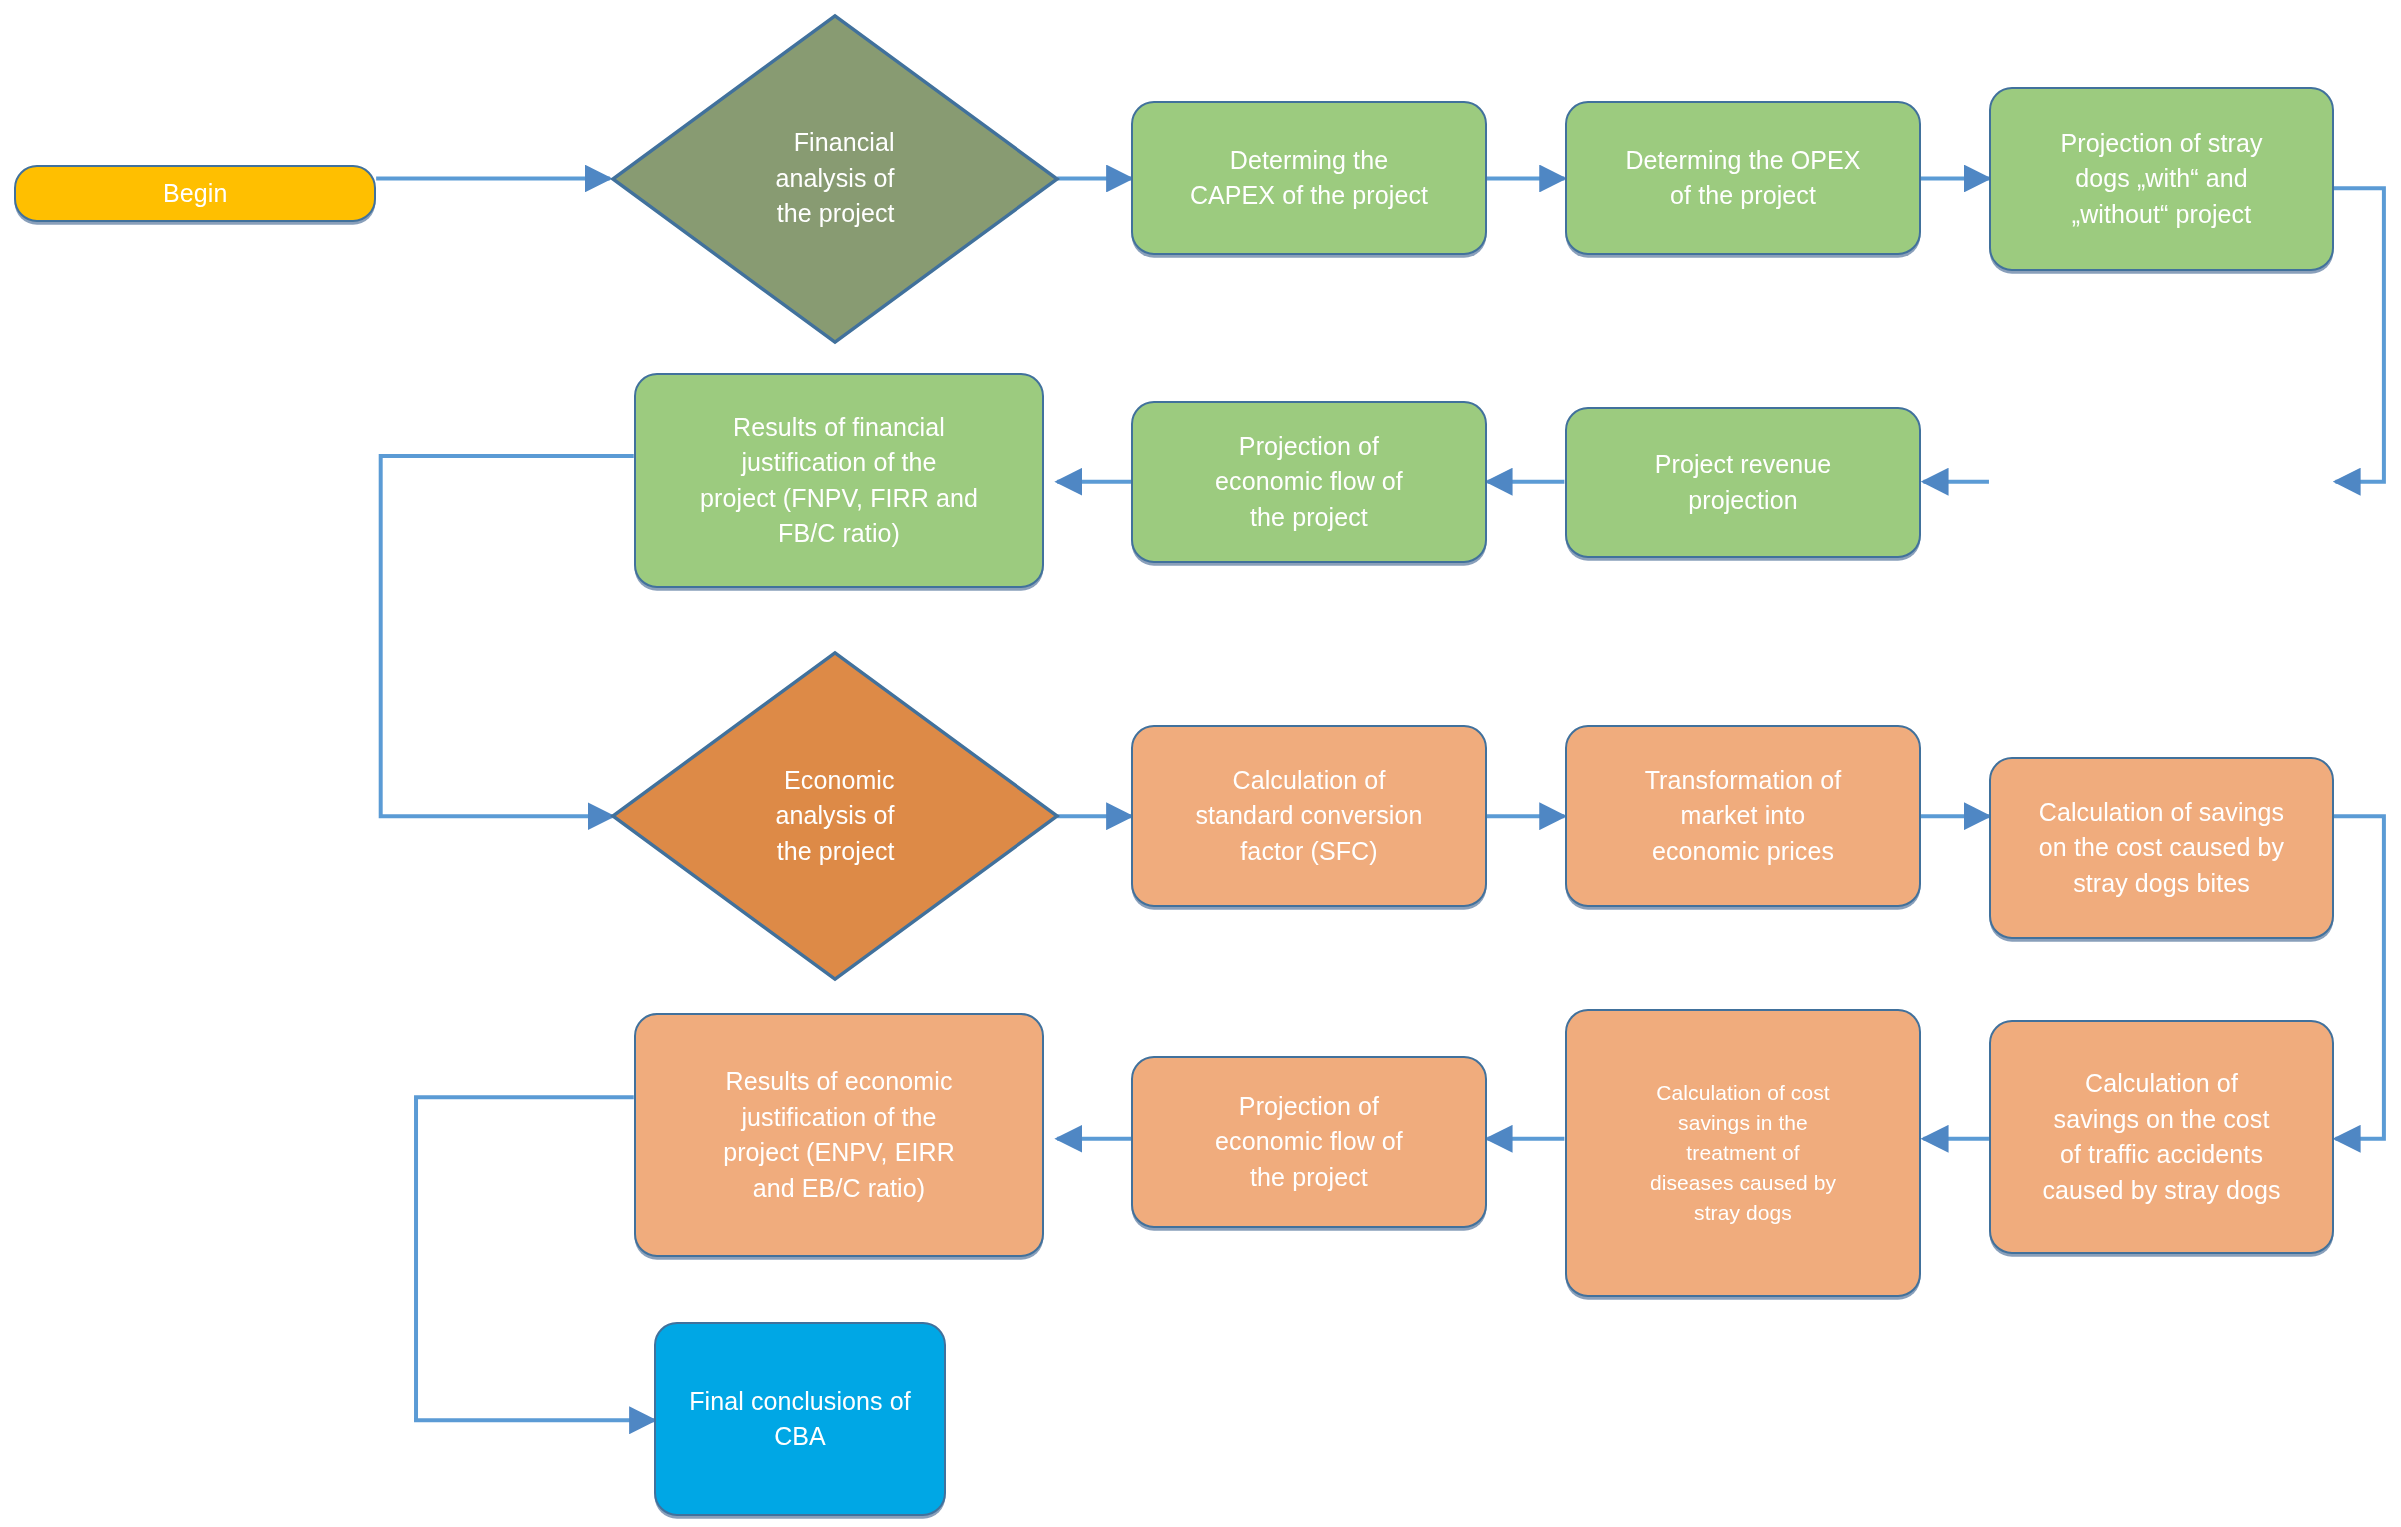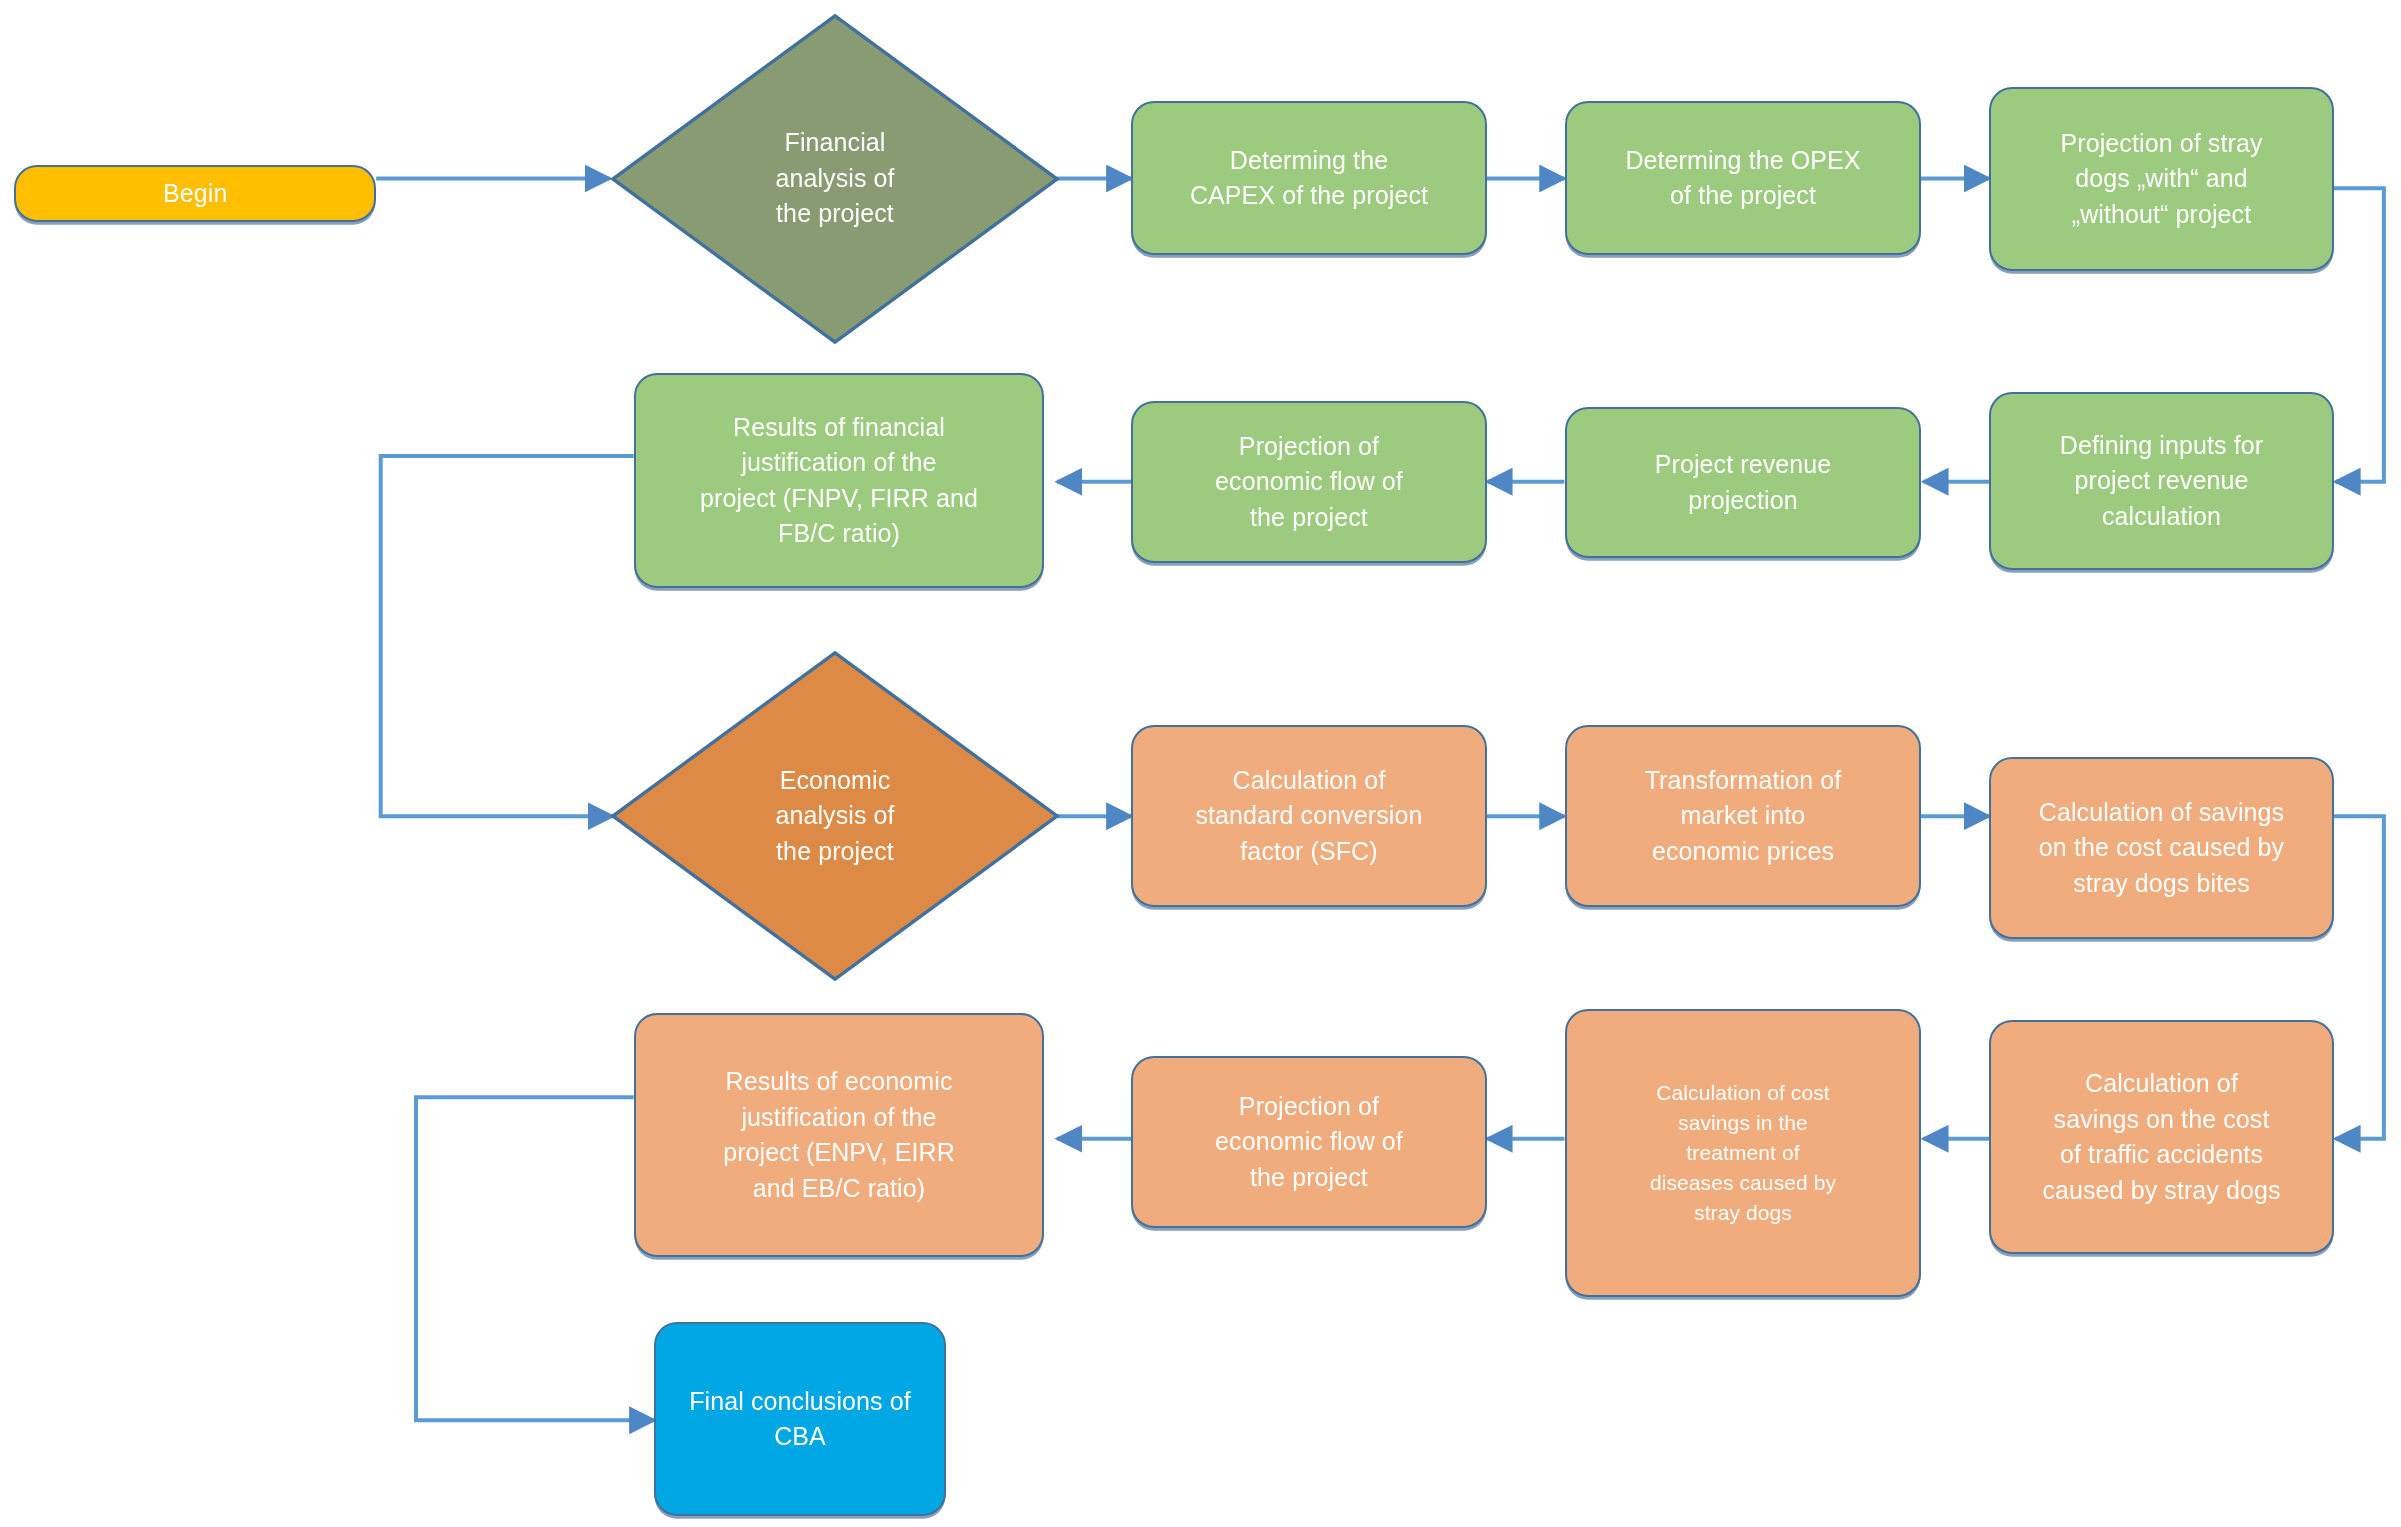--- a/index.html
+++ b/index.html
@@ -42,20 +42,21 @@
     border-radius: 23px;
     box-shadow: 0 3.4px 0 -0.6px rgba(40,80,130,0.55);
   }
   .node.rect .label {
     padding: 0 8px;
   }
   .node.diamond {
     background: transparent;
     border: none;
     box-shadow: none;
+    text-align: right;
   }
   .node.diamond .dshape {
     position: absolute;
     left: 0; top: 0;
     width: 100%; height: 100%;
   }
   .node.diamond .label {
     position: relative;
     z-index: 2;
   }
@@ -155,25 +156,20 @@
     <span class="label">Projection of
 economic flow of
 the project</span>
   </div>
 
   <div class="node rect green" style="left:1565px; top:407px; width:356px; height:151px; font-size:25px;">
     <span class="label">Project revenue
 projection</span>
   </div>
 
-  <div class="node rect green" style="left:1989px; top:392px; width:345px; height:178px; font-size:25px;">
-    <span class="label">Defining inputs for
-project revenue
-calculation</span>
-  </div>
 
   <div class="node diamond" style="left:610px; top:650px; width:450px; height:332px; font-size:25px;">
     <svg class="dshape" viewBox="0 0 790 582" preserveAspectRatio="none">
       <polygon class="orange-fill" points="395,5 785,291 395,577 5,291"></polygon>
     </svg>
     <span class="label">Economic
 analysis of
 the project</span>
   </div>
 

